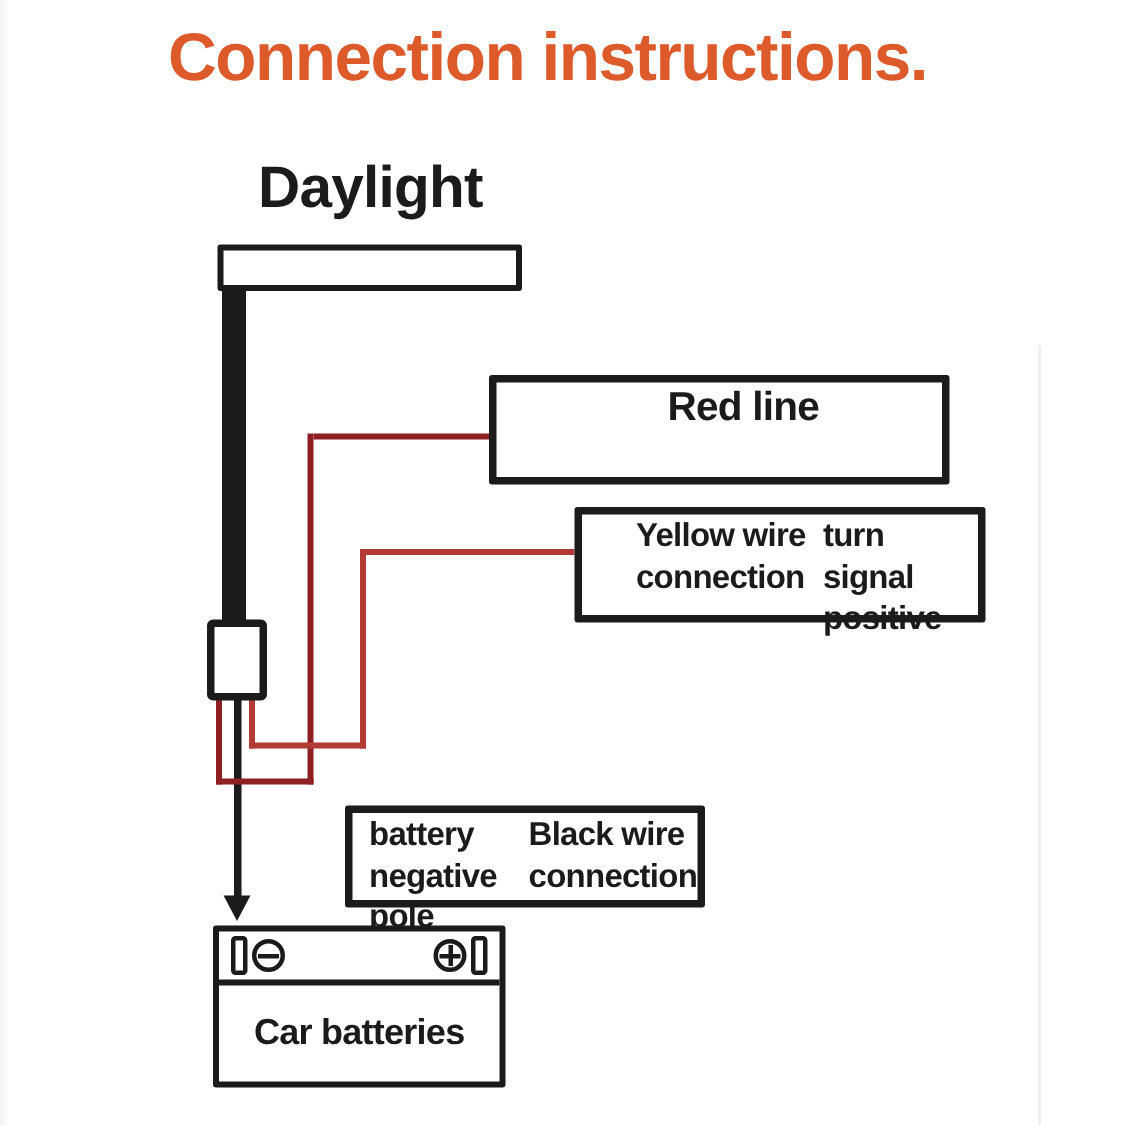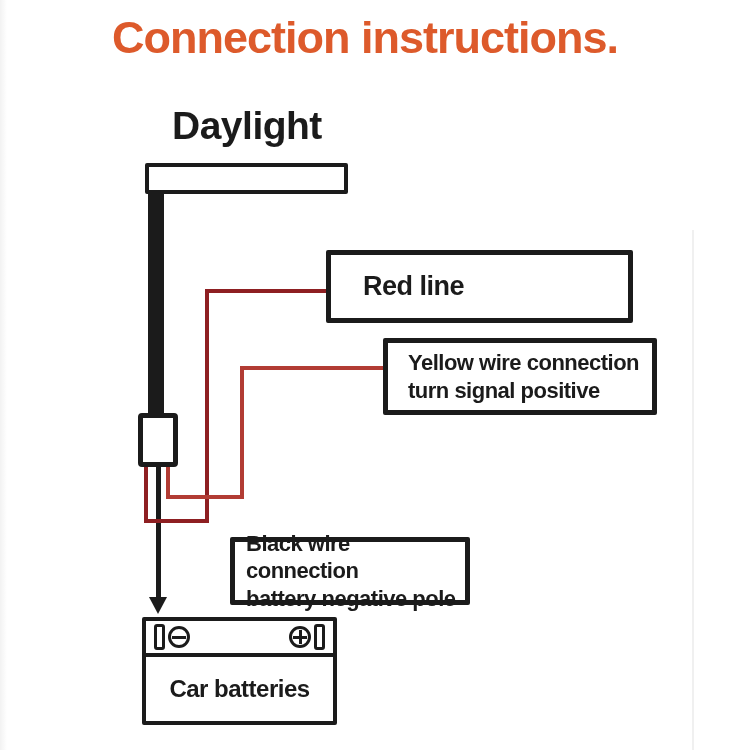--- a/index.html
+++ b/index.html
@@ -63,26 +63,26 @@
 
   .bright-red{background:var(--wire-bright-red);z-index:2;}
   .br-v1{left:166px;top:465px;width:4px;height:34px;}
   .br-h1{left:166px;top:495px;width:78px;height:4px;}
   .br-v2{left:240px;top:366px;width:4px;height:133px;}
   .br-h2{left:244px;top:366px;width:139px;height:4px;}
 
   
   .label-box{
     position:absolute;background:#fff;border:5px solid var(--ink);
-    display:flex;flex-direction:column;justify-content:center;
+    display:flex;flex-direction:row;justify-content:center;
     font-weight:700;color:var(--ink);letter-spacing:-0.5px;z-index:4;
     line-height:1.25;border-radius:2px;
   }
   .box-acc{left:326px;top:250px;width:307px;height:73px;font-size:27px;padding-left:32px;}
-  .box-turn{left:383px;top:338px;width:274px;height:77px;font-size:22px;padding-left:20px;}
+  .box-turn{left:383px;top:338px;width:274px;height:77px;font-size:22px;padding-left:36px;}
   .box-ground{left:230px;top:537px;width:240px;height:68px;font-size:22px;padding-left:11px;}
 
   
   .battery{
     position:absolute;left:142px;top:617px;width:195px;height:108px;
     background:#fff;border:4px solid var(--ink);border-radius:2px;z-index:4;
     display:flex;flex-direction:column;
   }
   .battery-terminals{
     height:36px;border-bottom:4px solid var(--ink);
@@ -144,22 +144,22 @@
   <div class="label-box box-acc">
     <div>Red line</div>
   </div>
 
   <div class="label-box box-turn">
     <div>Yellow wire connection</div>
     <div>turn signal positive</div>
   </div>
 
   <div class="label-box box-ground">
+    <div>battery negative pole</div>
     <div>Black wire connection</div>
-    <div>battery negative pole</div>
   </div>
 
   <div class="battery">
     <div class="battery-terminals">
       <div class="terminal-group">
         <span class="post"></span>
         <span class="circle">
           <span class="bar-h"></span>
         </span>
       </div>

